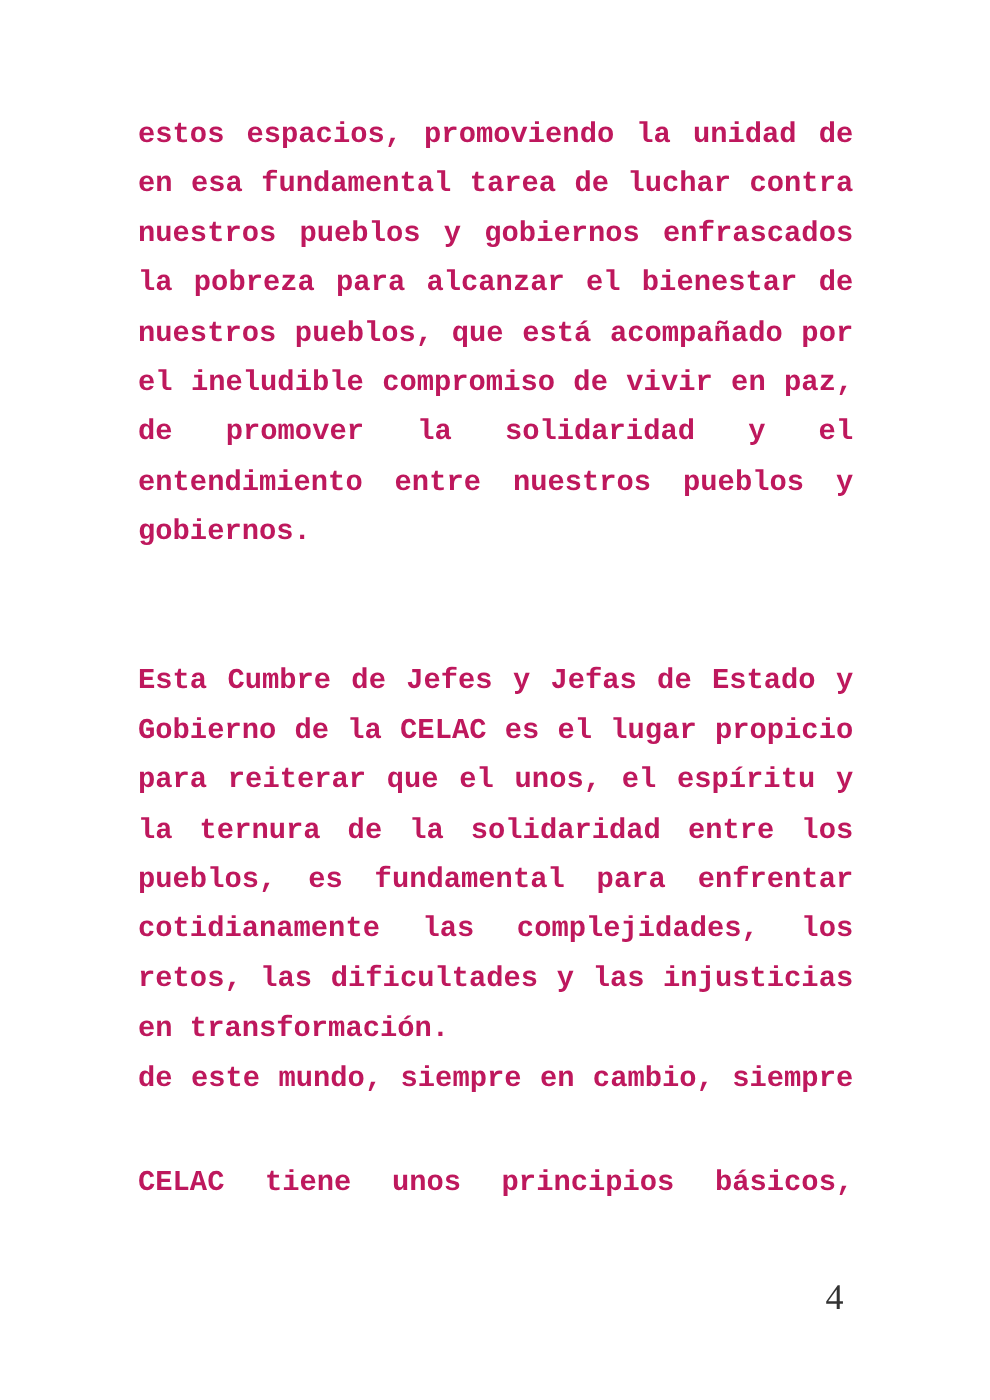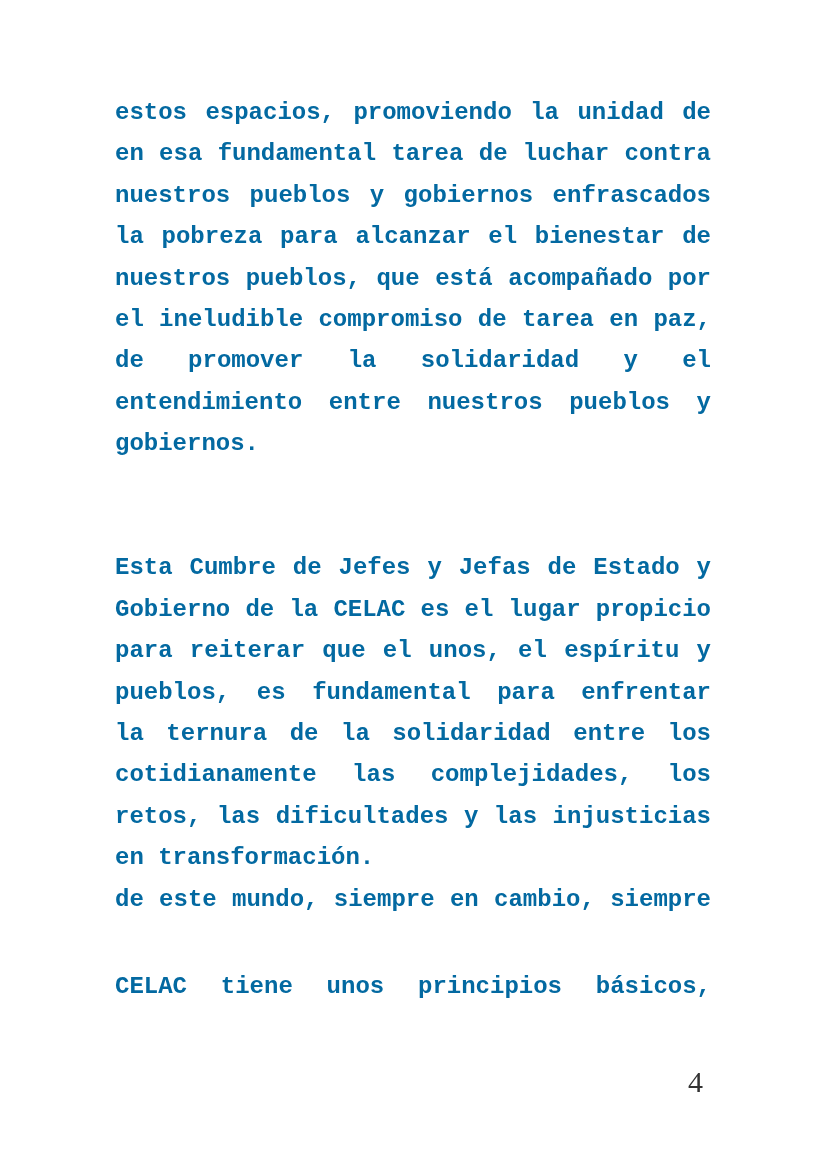--- a/index.html
+++ b/index.html
@@ -24,21 +24,21 @@
     margin: 0;
     padding: 0;
   }
   .para.gap-2 { margin-bottom: 82.8px; }
   .para.gap-1 { margin-bottom: 46px; }
   .line {
     font-family: "Liberation Mono", "DejaVu Sans Mono", monospace;
     font-weight: 700;
     font-size: 24px;
     line-height: 41.4px;
-    color: #0369a1;
+    color: #be185d;
     text-align: justify;
     text-align-last: justify;
     text-justify: inter-word;
   }
   .line.flush {
     text-align: right;
     text-align-last: left;
   }
   .page-number {
     position: absolute;
@@ -57,32 +57,32 @@
 
 <div class="page">
   <div class="text-block">
 
     <div class="para gap-2">
       <div class="line">estos espacios, promoviendo la unidad de</div>
       <div class="line">en esa fundamental tarea de luchar contra</div>
       <div class="line">nuestros pueblos y gobiernos enfrascados</div>
       <div class="line">la pobreza para alcanzar el bienestar de</div>
       <div class="line">nuestros pueblos, que está acompañado por</div>
-      <div class="line">el ineludible compromiso de tarea en paz,</div>
+      <div class="line">el ineludible compromiso de vivir en paz,</div>
       <div class="line">de promover la solidaridad y el</div>
       <div class="line">entendimiento entre nuestros pueblos y</div>
       <div class="line flush">gobiernos.</div>
     </div>
 
     <div class="para gap-1">
       <div class="line">Esta Cumbre de Jefes y Jefas de Estado y</div>
       <div class="line">Gobierno de la CELAC es el lugar propicio</div>
       <div class="line">para reiterar que el unos, el espíritu y</div>
+      <div class="line">la ternura de la solidaridad entre los</div>
       <div class="line">pueblos, es fundamental para enfrentar</div>
-      <div class="line">la ternura de la solidaridad entre los</div>
       <div class="line">cotidianamente las complejidades, los</div>
       <div class="line">retos, las dificultades y las injusticias</div>
       <div class="line flush">en transformación.</div>
       <div class="line">de este mundo, siempre en cambio, siempre</div>
     </div>
 
     <div class="para">
       <div class="line">CELAC tiene unos principios básicos,</div>
     </div>
 

